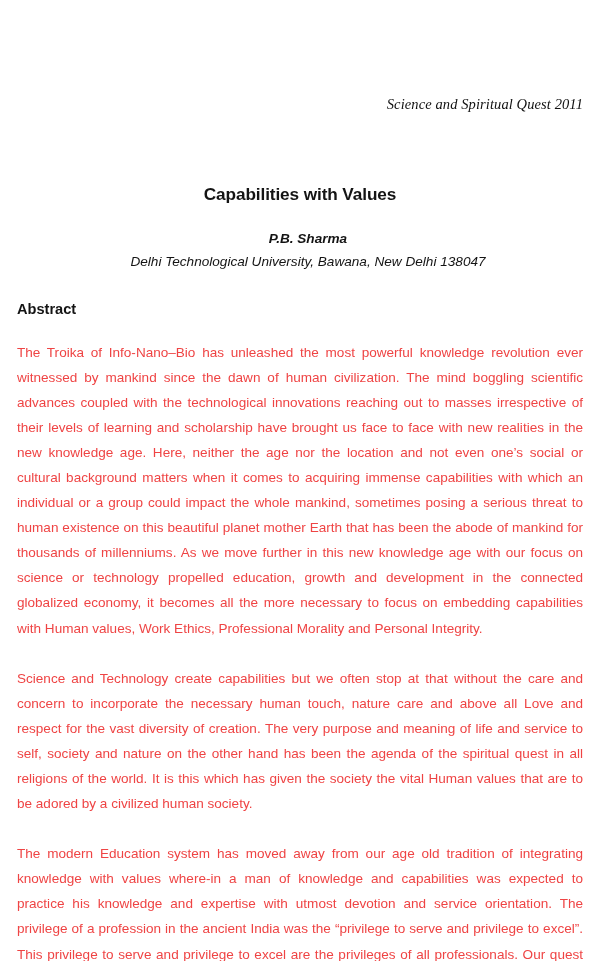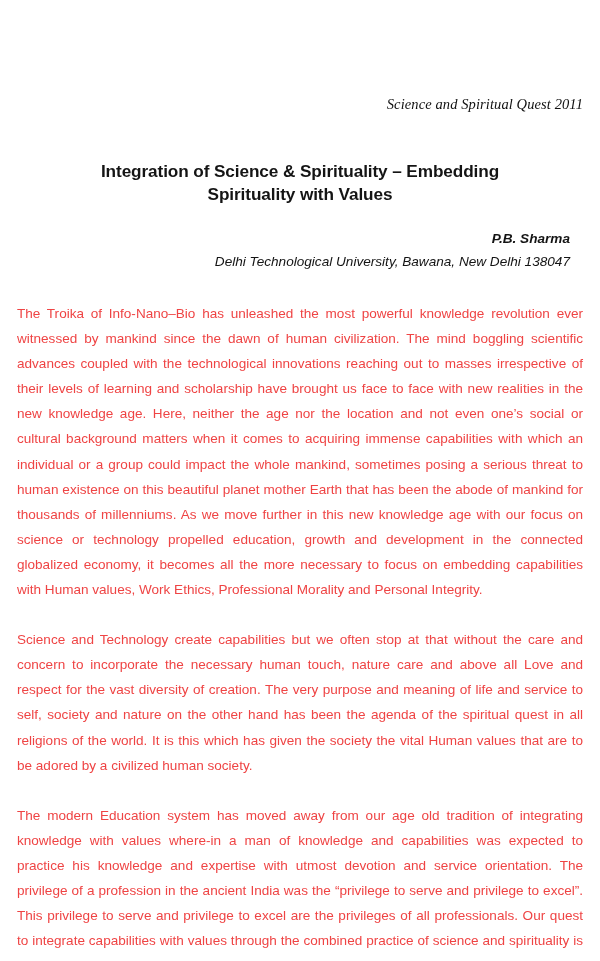--- a/index.html
+++ b/index.html
@@ -56,21 +56,21 @@
     line-height: 1.32;
     color: #141414;
     letter-spacing: -0.1px;
   }
 
   .author-block {
     position: absolute;
     top: 193px;
     left: 46px;
     right: 30px;
-    text-align: right;
+    text-align: center;
   }
   .author-name {
     margin: 0;
     font-family: "Liberation Sans", sans-serif;
     font-weight: bold;
     font-style: italic;
     font-size: 13.6px;
     line-height: 1.45;
     color: #141414;
   }
@@ -116,31 +116,32 @@
 </style>
 </head>
 <body>
 
 <div class="page">
 
   <div class="running-head">Science and Spiritual Quest 2011</div>
 
   <div class="title-block">
     <h1 class="doc-title">
-      <span>Integration of Science &amp; Spirituality – Embedding</span><br>
-      <span>Spirituality with Values</span>
+      <br>
+      <span>Capabilities with Values</span>
     </h1>
   </div>
 
   <div class="author-block">
     <p class="author-name">P.B. Sharma</p>
     <p class="author-affil">Delhi Technological University, Bawana, New Delhi 138047</p>
   </div>
 
   <div class="content">
+    <h2 class="section-heading">Abstract</h2>
 
     <p class="body-par">The Troika of Info-Nano–Bio has unleashed the most powerful knowledge revolution ever witnessed by mankind since the dawn of human civilization. The mind boggling scientific advances coupled with the technological innovations reaching out to masses irrespective of their levels of learning and scholarship have brought us face to face with new realities in the new knowledge age. Here, neither the age nor the location and not even one’s social or cultural background matters when it comes to acquiring immense capabilities with which an individual or a group could impact the whole mankind, sometimes posing a serious threat to human existence on this beautiful planet mother Earth that has been the abode of mankind for thousands of millenniums. As we move further in this new knowledge age with our focus on science or technology propelled education, growth and development in the connected globalized economy, it becomes all the more necessary to focus on embedding capabilities with Human values, Work Ethics, Professional Morality and Personal Integrity.</p>
 
     <p class="body-par">Science and Technology create capabilities but we often stop at that without the care and concern to incorporate the necessary human touch, nature care and above all Love and respect for the vast diversity of creation. The very purpose and meaning of life and service to self, society and nature on the other hand has been the agenda of the spiritual quest in all religions of the world. It is this which has given the society the vital Human values that are to be adored by a civilized human society.</p>
 
     <p class="body-par">The modern Education system has moved away from our age old tradition of integrating knowledge with values where-in a man of knowledge and capabilities was expected to practice his knowledge and expertise with utmost devotion and service orientation. The privilege of a profession in the ancient India was the “privilege to serve and privilege to excel”. This privilege to serve and privilege to excel are the privileges of all professionals. Our quest to integrate capabilities with values through the combined practice of science and spirituality is to provide the vital connection between modern education and cultivation of human values with a</p>
   </div>
 
 </div>
 

